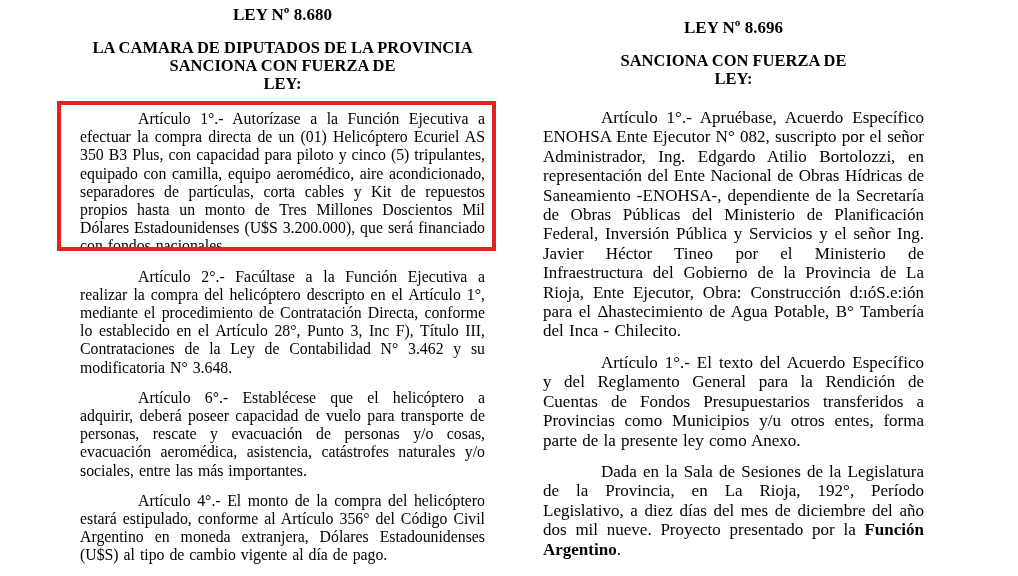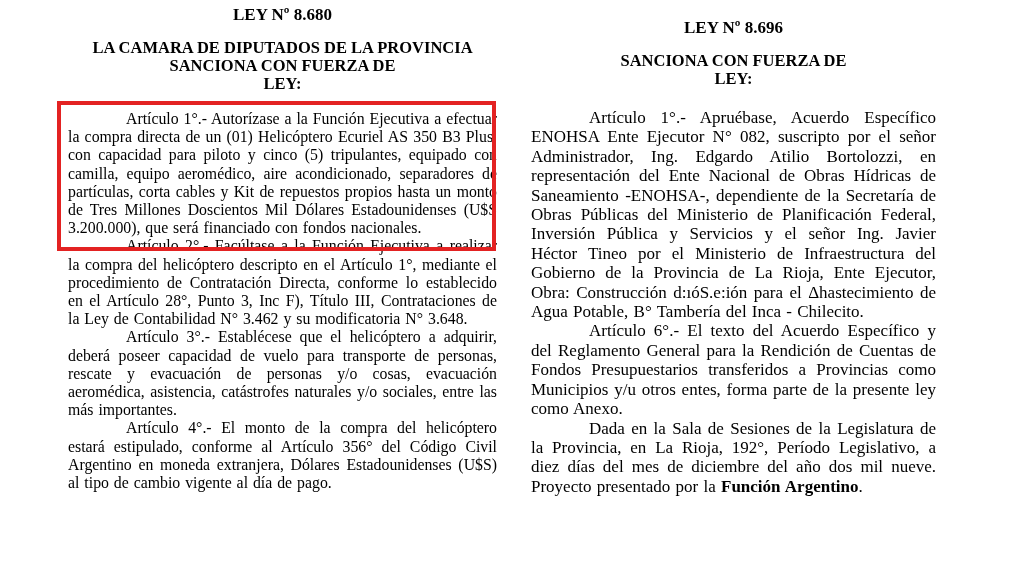--- a/index.html
+++ b/index.html
@@ -30,21 +30,21 @@
     font-weight: bold;
     font-size: 16.5px;
     line-height: 18px;
     margin: 0;
   }
 
   .body-text { margin-top: 17px; }
   .col-right .body-text { margin-top: 20px; }
 
   .para {
-    margin: 0;
+    margin: 12px;
     text-align: justify;
     text-indent: 58px;
     font-size: 15.8px;
     line-height: 18.2px;
     word-spacing: 1px;
   }
   .col-right .para {
     font-size: 17px;
     line-height: 19.4px;
   }
@@ -69,33 +69,33 @@
   <div class="column col-left">
     <h1 class="law-number">LEY Nº 8.680</h1>
     <div class="chamber-heading">
       <div>LA CAMARA DE DIPUTADOS DE LA PROVINCIA</div>
       <div>SANCIONA CON FUERZA DE</div>
       <div>LEY:</div>
     </div>
     <div class="body-text">
       <p class="para">Artículo 1°.- Autorízase a la Función Ejecutiva a efectuar la compra directa de un (01) Helicóptero Ecuriel AS 350 B3 Plus, con capacidad para piloto y cinco (5) tripulantes, equipado con camilla, equipo aeromédico, aire acondicionado, separadores de partículas, corta cables y Kit de repuestos propios hasta un monto de Tres Millones Doscientos Mil Dólares Estadounidenses (U$S 3.200.000), que será financiado con fondos nacionales.</p>
       <p class="para">Artículo 2°.- Facúltase a la Función Ejecutiva a realizar la compra del helicóptero descripto en el Artículo 1°, mediante el procedimiento de Contratación Directa, conforme lo establecido en el Artículo 28°, Punto 3, Inc F), Título III, Contrataciones de la Ley de Contabilidad N° 3.462 y su modificatoria N° 3.648.</p>
-      <p class="para">Artículo 3°.- Establécese que el helicóptero a adquirir, deberá poseer capacidad de vuelo para transporte de personas, rescate y evacuación de personas y/o cosas, evacuación aeromédica, asistencia, catástrofes naturales y/o sociales, entre las más importantes.</p>
+      <p class="para">Artículo 6°.- Establécese que el helicóptero a adquirir, deberá poseer capacidad de vuelo para transporte de personas, rescate y evacuación de personas y/o cosas, evacuación aeromédica, asistencia, catástrofes naturales y/o sociales, entre las más importantes.</p>
       <p class="para">Artículo 4°.- El monto de la compra del helicóptero estará estipulado, conforme al Artículo 356° del Código Civil Argentino en moneda extranjera, Dólares Estadounidenses (U$S) al tipo de cambio vigente al día de pago.</p>
     </div>
   </div>
 
   <div class="column col-right">
     <h1 class="law-number">LEY Nº 8.696</h1>
     <div class="chamber-heading">
       <div>SANCIONA CON FUERZA DE</div>
       <div>LEY:</div>
     </div>
     <div class="body-text">
       <p class="para">Artículo 1°.- Apruébase, Acuerdo Específico ENOHSA Ente Ejecutor N° 082, suscripto por el señor Administrador, Ing. Edgardo Atilio Bortolozzi, en representación del Ente Nacional de Obras Hídricas de Saneamiento -ENOHSA-, dependiente de la Secretaría de Obras Públicas del Ministerio de Planificación Federal, Inversión Pública y Servicios y el señor Ing. Javier Héctor Tineo por el Ministerio de Infraestructura del Gobierno de la Provincia de La Rioja, Ente Ejecutor, Obra: Construcción d:ıóS.e:ión para el Δhastecimiento de Agua Potable, B° Tambería del Inca - Chilecito.</p>
-      <p class="para">Artículo 6°.- El texto del Acuerdo Específico y del Reglamento General para la Rendición de Cuentas de Fondos Presupuestarios transferidos a Provincias como Municipios y/u otros entes, forma parte de la presente ley como Anexo.</p>
+      <p class="para">Artículo 1°.- El texto del Acuerdo Específico y del Reglamento General para la Rendición de Cuentas de Fondos Presupuestarios transferidos a Provincias como Municipios y/u otros entes, forma parte de la presente ley como Anexo.</p>
       <p class="para"><span>Dada en la Sala de Sesiones de la Legislatura de la Provincia, en La Rioja, 192°, Período Legislativo, a diez días del mes de diciembre del año dos mil nueve. Proyecto presentado por la </span><b>Función Argentino</b><span>.</span></p>
     </div>
   </div>
 
   <div class="red-box" style="border-color: rgb(227, 34, 34);"></div>
 
 </div>
 
 </body></html>

